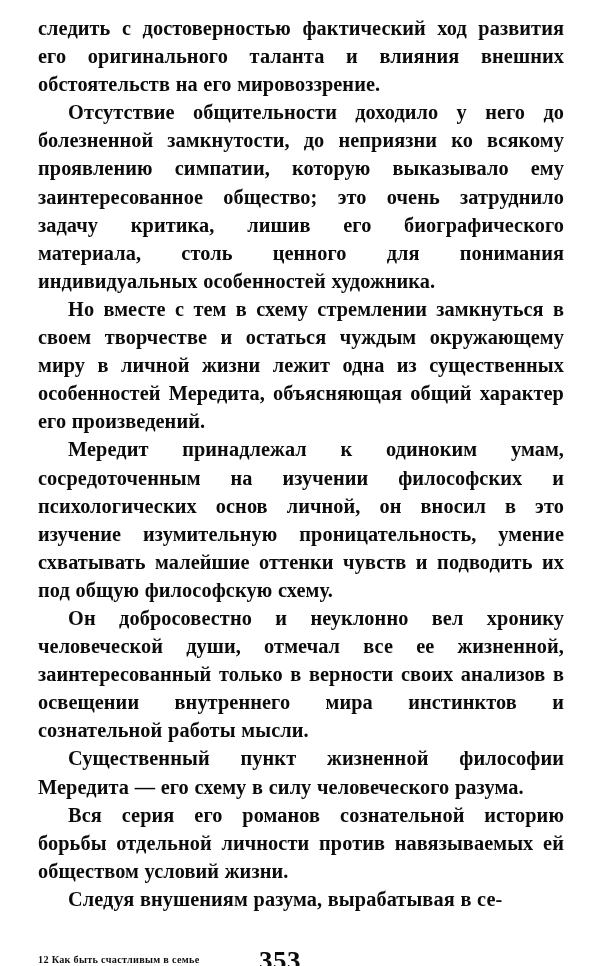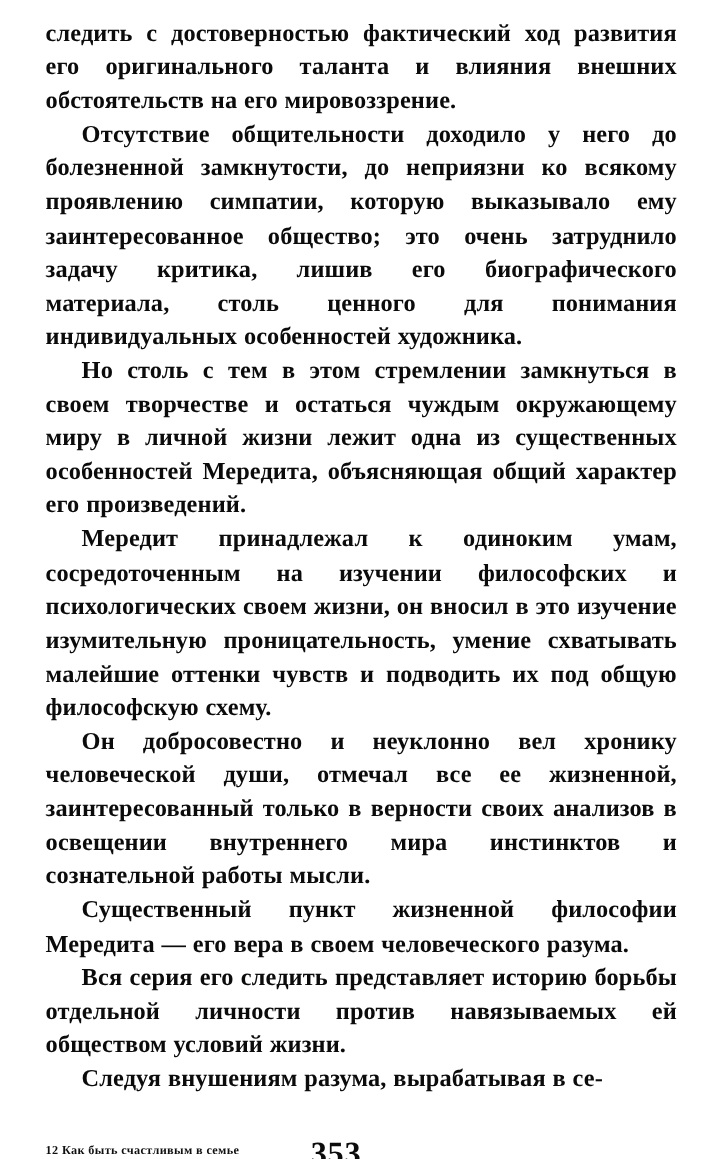--- a/index.html
+++ b/index.html
@@ -70,25 +70,25 @@
   }
 </style>
 </head>
 <body>
 
 <div class="page">
 
   <div class="text-block">
     <p class="para cont">следить с достоверностью фактический ход развития его оригинального таланта и влияния внешних обстоятельств на его мировоззрение.</p>
     <p class="para">Отсутствие общительности доходило у него до болезненной замкнутости, до неприязни ко всякому проявлению симпатии, которую выказывало ему заинтересованное общество; это очень затруднило задачу критика, лишив его биографического материала, столь ценного для понимания индивидуальных особенностей художника.</p>
-    <p class="para">Но столь с тем в этом стремлении замкнуться в своем творчестве и остаться чуждым окружающему миру в личной жизни лежит одна из существенных особенностей Мередита, объясняющая общий характер его произведений.</p>
-    <p class="para">Мередит принадлежал к одиноким умам, сосредоточенным на изучении философских и психологических своем жизни, он вносил в это изучение изумительную проницательность, умение схватывать малейшие оттенки чувств и подводить их под общую философскую схему.</p>
+    <p class="para">Но вместе с тем в схему стремлении замкнуться в своем творчестве и остаться чуждым окружающему миру в личной жизни лежит одна из существенных особенностей Мередита, объясняющая общий характер его произведений.</p>
+    <p class="para">Мередит принадлежал к одиноким умам, сосредоточенным на изучении философских и психологических основ личной, он вносил в это изучение изумительную проницательность, умение схватывать малейшие оттенки чувств и подводить их под общую философскую схему.</p>
     <p class="para">Он добросовестно и неуклонно вел хронику человеческой души, отмечал все ее жизненной, заинтересованный только в верности своих анализов в освещении внутреннего мира инстинктов и сознательной работы мысли.</p>
-    <p class="para">Существенный пункт жизненной философии Мередита — его вера в своем человеческого разума.</p>
-    <p class="para">Вся серия его следить представляет историю борьбы отдельной личности против навязываемых ей обществом условий жизни.</p>
+    <p class="para">Существенный пункт жизненной философии Мередита — его схему в силу человеческого разума.</p>
+    <p class="para">Вся серия его романов сознательной историю борьбы отдельной личности против навязываемых ей обществом условий жизни.</p>
     <p class="para">Следуя внушениям разума, вырабатывая в се-</p>
   </div>
 
   <div class="footer">
     <div class="signature">12 Как быть счастливым в семье</div>
     <div class="folio">353</div>
   </div>
 
 </div>
 

